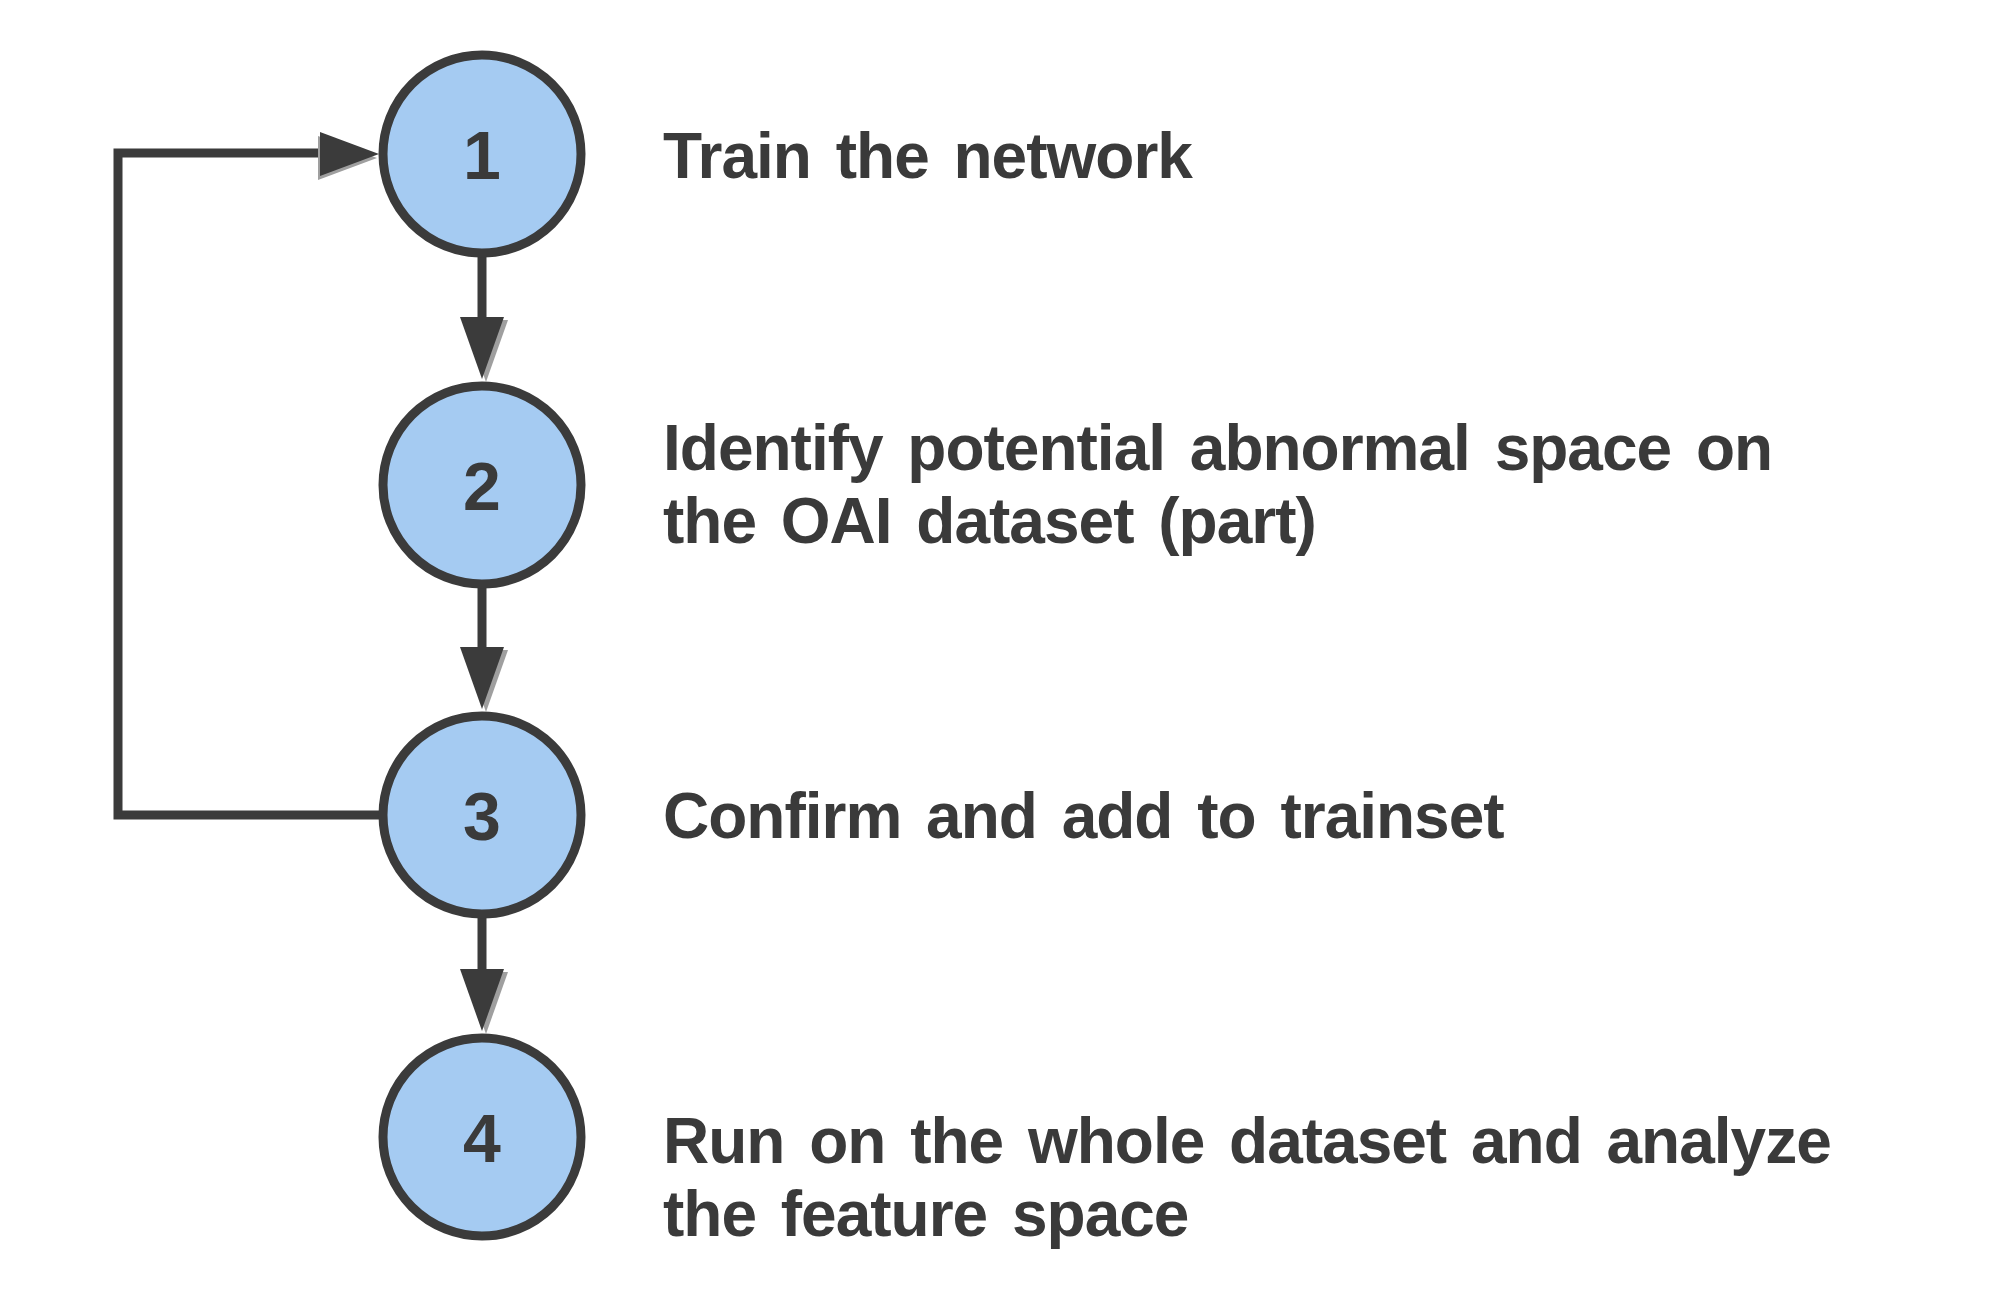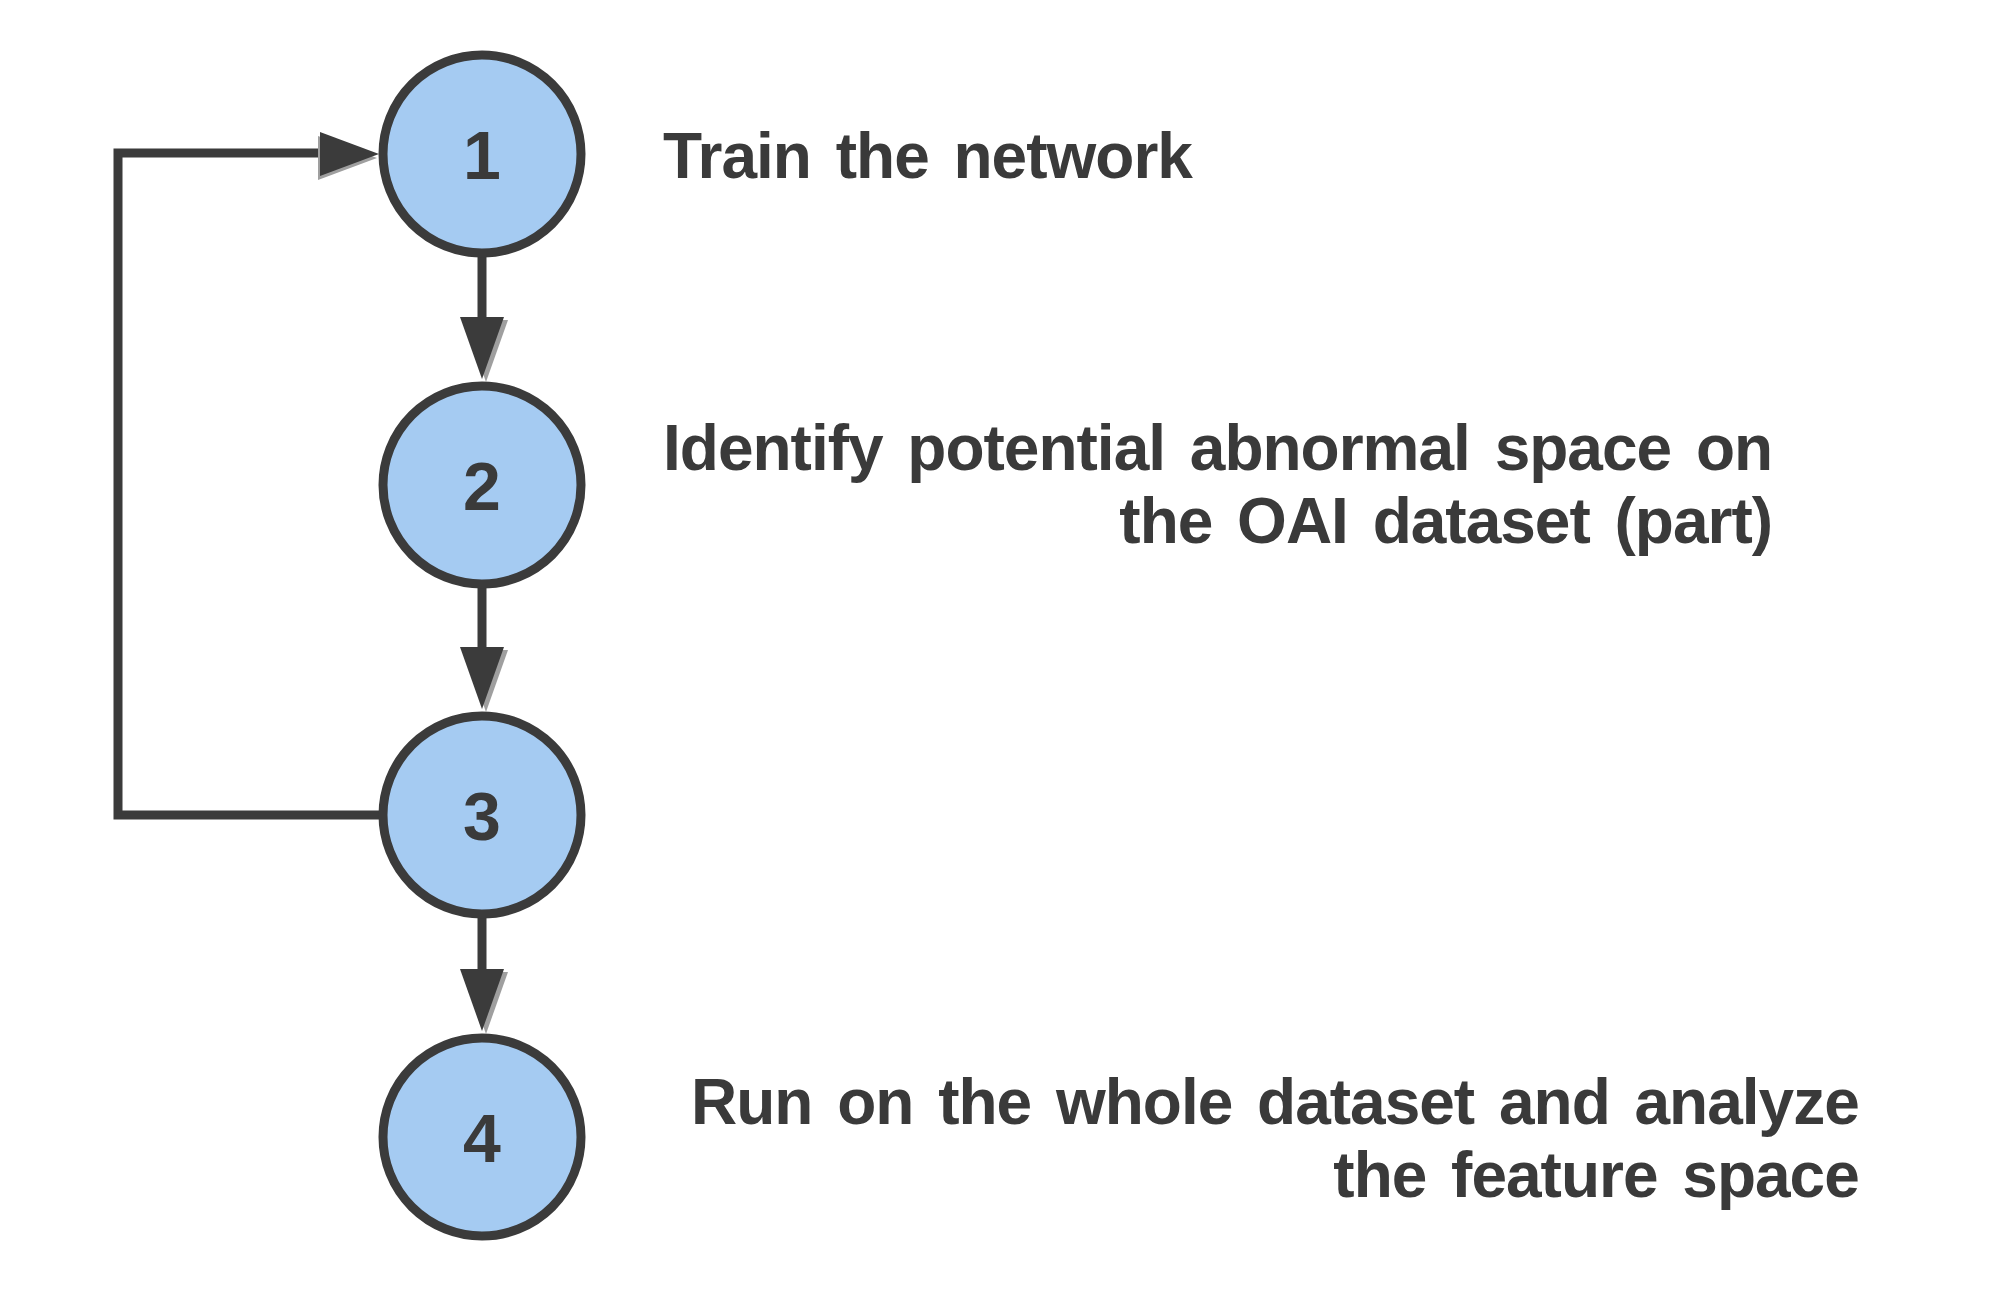--- a/index.html
+++ b/index.html
@@ -36,26 +36,25 @@
     left:663px;
     transform:translateY(-50%);
     color:var(--text);
     font-weight:bold;
     font-size:64px;
     line-height:73px;
     letter-spacing:-1px;
     word-spacing:8px;
     white-space:pre-line;
     max-width:1240px;
-    text-align:right;
   }
   .label-1{top:156px;}
   .label-2{top:485px;}
   .label-3{top:816px;}
-  .label-4{top:1139px;margin-left:28px;}
+  .label-4{top:1178px;}
 </style>
 </head>
 <body>
 
 <div class="canvas">
 
   <svg class="diagram-svg" width="2014" height="1314" viewBox="0 0 2014 1314">
 
     <polyline class="loop-line" points="380,815 118,815 118,153 322,153"></polyline>
     <polygon class="arrowhead-bevel" points="318,136 318,180 377,158"></polygon>
@@ -80,16 +79,17 @@
 
     <text class="node-number" x="482" y="179">1</text>
     <text class="node-number" x="482" y="510">2</text>
     <text class="node-number" x="482" y="840">3</text>
     <text class="node-number" x="482" y="1162">4</text>
   </svg>
 
   <div class="step-label label-1">Train the network</div>
   <div class="step-label label-2">Identify potential abnormal space on
 the OAI dataset (part)</div>
+  <div class="step-label label-3">Confirm and add to trainset</div>
   <div class="step-label label-4">Run on the whole dataset and analyze
 the feature space</div>
 
 </div>
 
 </body></html>

